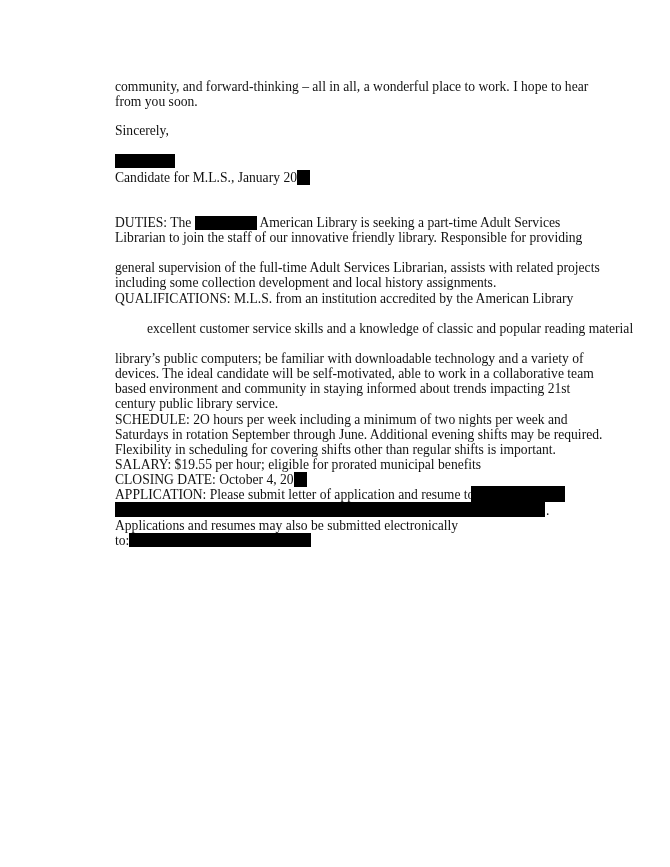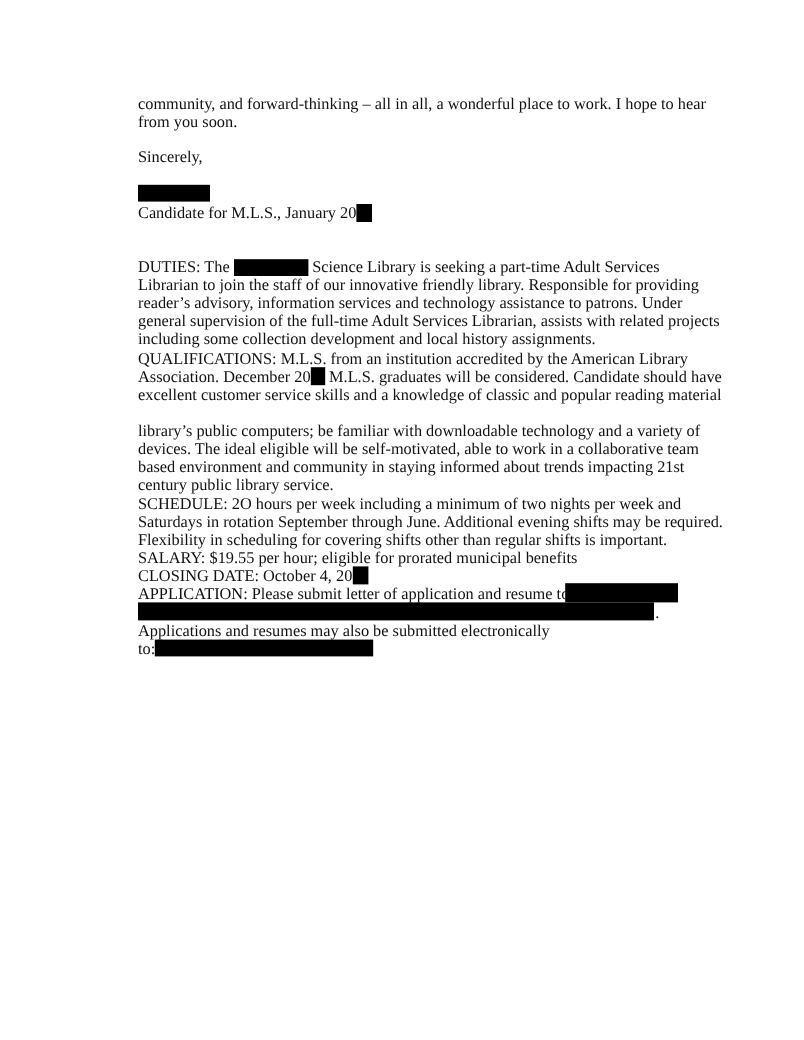--- a/index.html
+++ b/index.html
@@ -49,34 +49,30 @@
 
   <div class="line" style="top:123px;">Sincerely,</div>
 
   <div class="abs-redact" style="left:98px; top:154px; width:60px; height:14px;"></div>
 
   <div class="line" style="top:170px;">
     <span>Candidate for M.L.S., January 20</span><span class="redact" style="width:13px; height:15px;"></span>
   </div>
 
   <div class="line" style="top:215px;">
-    <span>DUTIES: The </span><span class="redact" style="width:62px; height:14px;"></span><span> Science Library is seeking a part-time Adult Services</span>
+    <span>DUTIES: The </span><span class="redact" style="width:62px; height:14px;"></span><span> American Library is seeking a part-time Adult Services</span>
   </div>
   <div class="line" style="top:230px;">Librarian to join the staff of our innovative friendly library. Responsible for providing</div>
-  <div class="line" style="top:245px;">reader’s advisory, information services and technology assistance to patrons. Under</div>
   <div class="line" style="top:260px;">general supervision of the full-time Adult Services Librarian, assists with related projects</div>
   <div class="line" style="top:275px;">including some collection development and local history assignments.</div>
 
   <div class="line" style="top:291px;">QUALIFICATIONS: M.L.S. from an institution accredited by the American Library</div>
-  <div class="line" style="top:306px;">
-    <span>Association. December 20</span><span class="redact" style="width:12px; height:15px;"></span><span> M.L.S. graduates will be considered. Candidate should have</span>
-  </div>
-  <div class="line" style="top:321px;">excellent customer service skills and a knowledge of classic and popular reading material</div>
+  <div class="line" style="top:321px;margin-left:32px;">excellent customer service skills and a knowledge of classic and popular reading material</div>
   <div class="line" style="top:351px;">library’s public computers; be familiar with downloadable technology and a variety of</div>
-  <div class="line" style="top:366px;">devices. The ideal eligible will be self-motivated, able to work in a collaborative team</div>
+  <div class="line" style="top:366px;">devices. The ideal candidate will be self-motivated, able to work in a collaborative team</div>
   <div class="line" style="top:381px;">based environment and community in staying informed about trends impacting 21st</div>
   <div class="line" style="top:396px;">century public library service.</div>
 
   <div class="line" style="top:412px;">SCHEDULE: 2O hours per week including a minimum of two nights per week and</div>
   <div class="line" style="top:427px;">Saturdays in rotation September through June. Additional evening shifts may be required.</div>
   <div class="line" style="top:442px;text-align:center;">Flexibility in scheduling for covering shifts other than regular shifts is important.</div>
 
   <div class="line" style="top:457px;">SALARY: $19.55 per hour; eligible for prorated municipal benefits</div>
 
   <div class="line" style="top:472px;">

